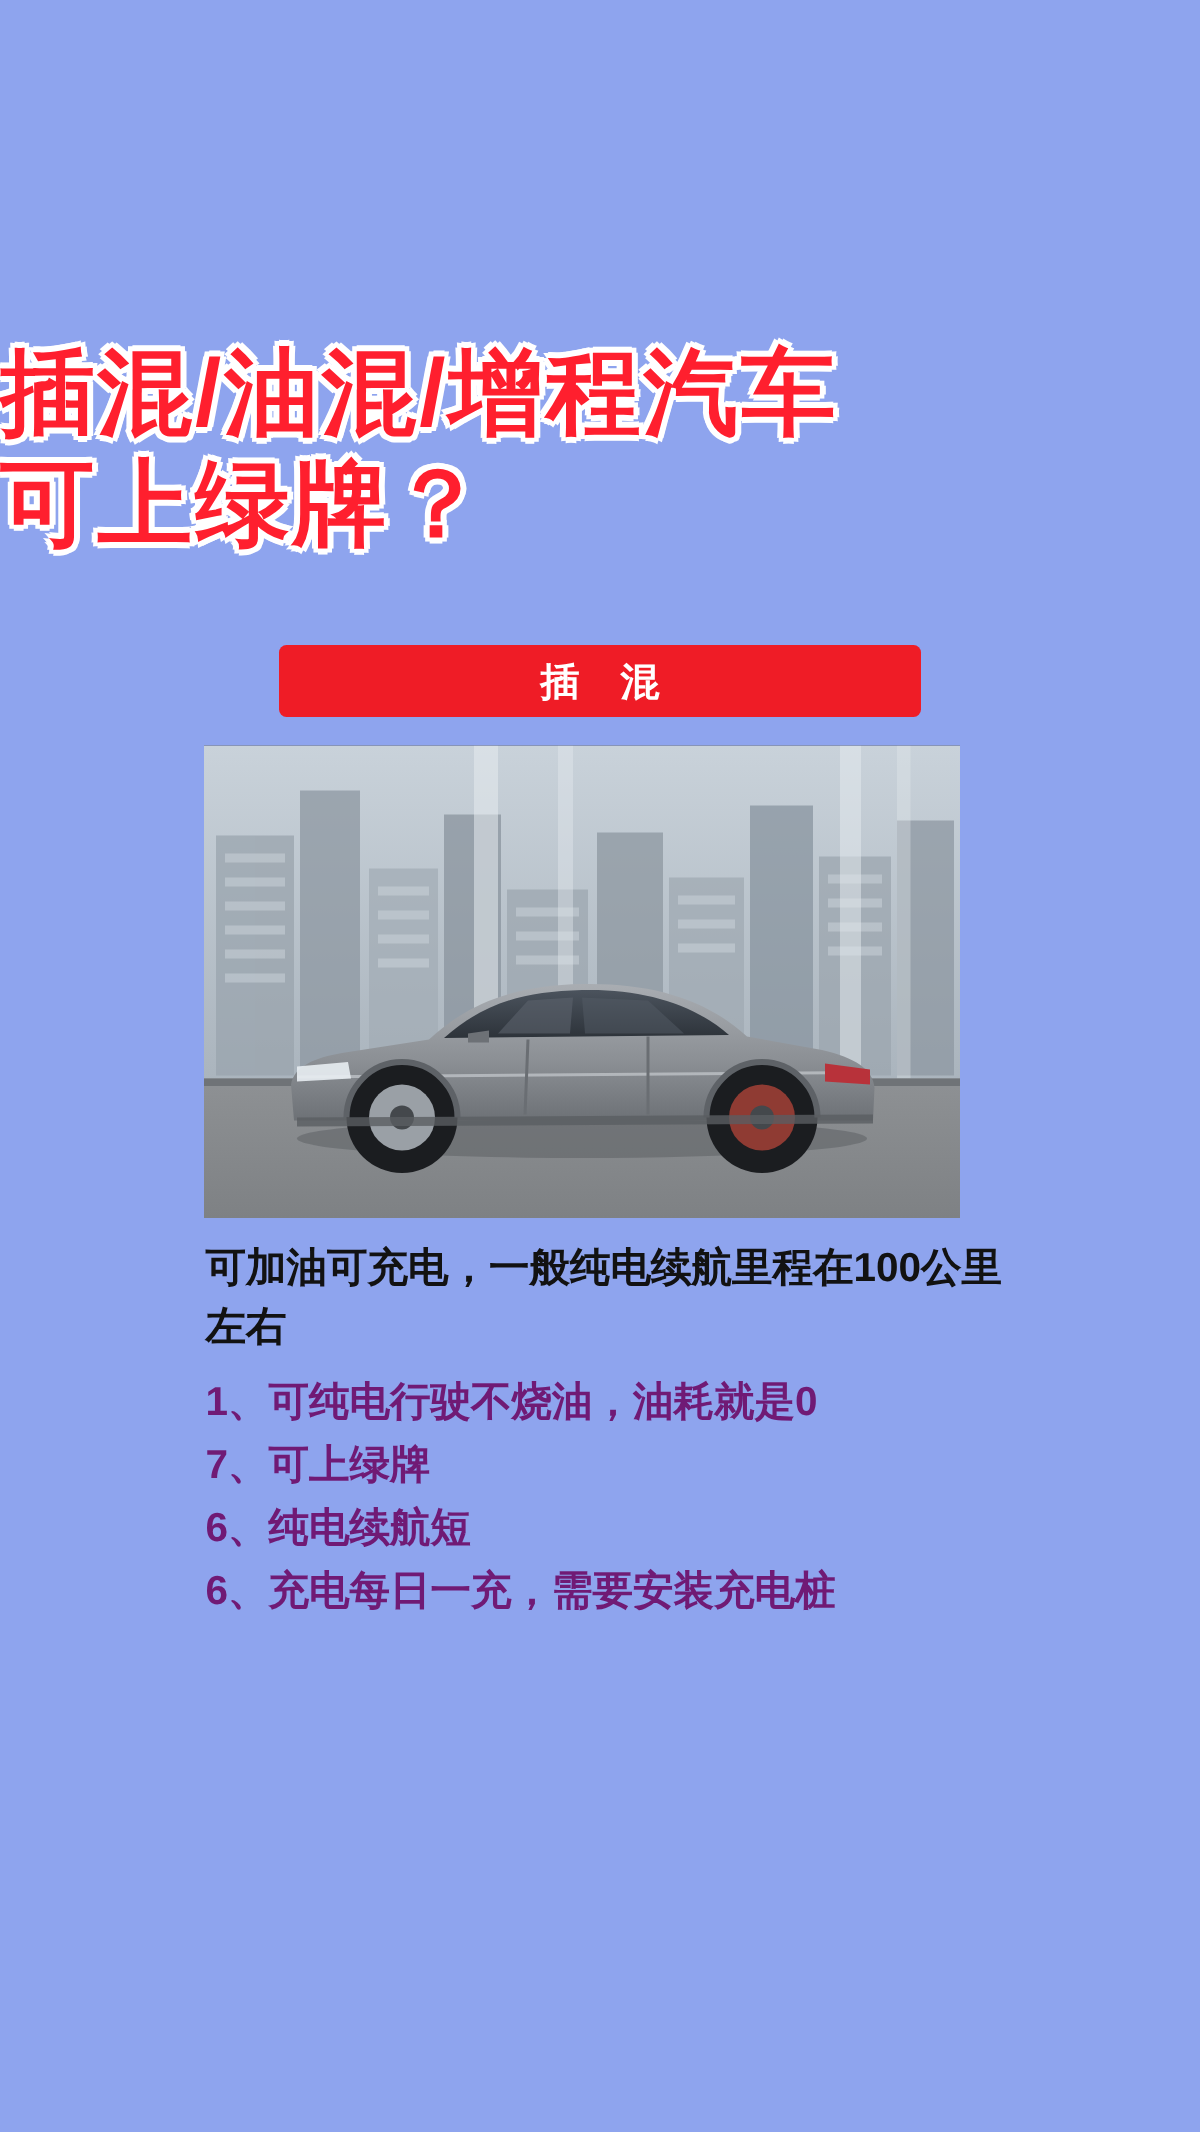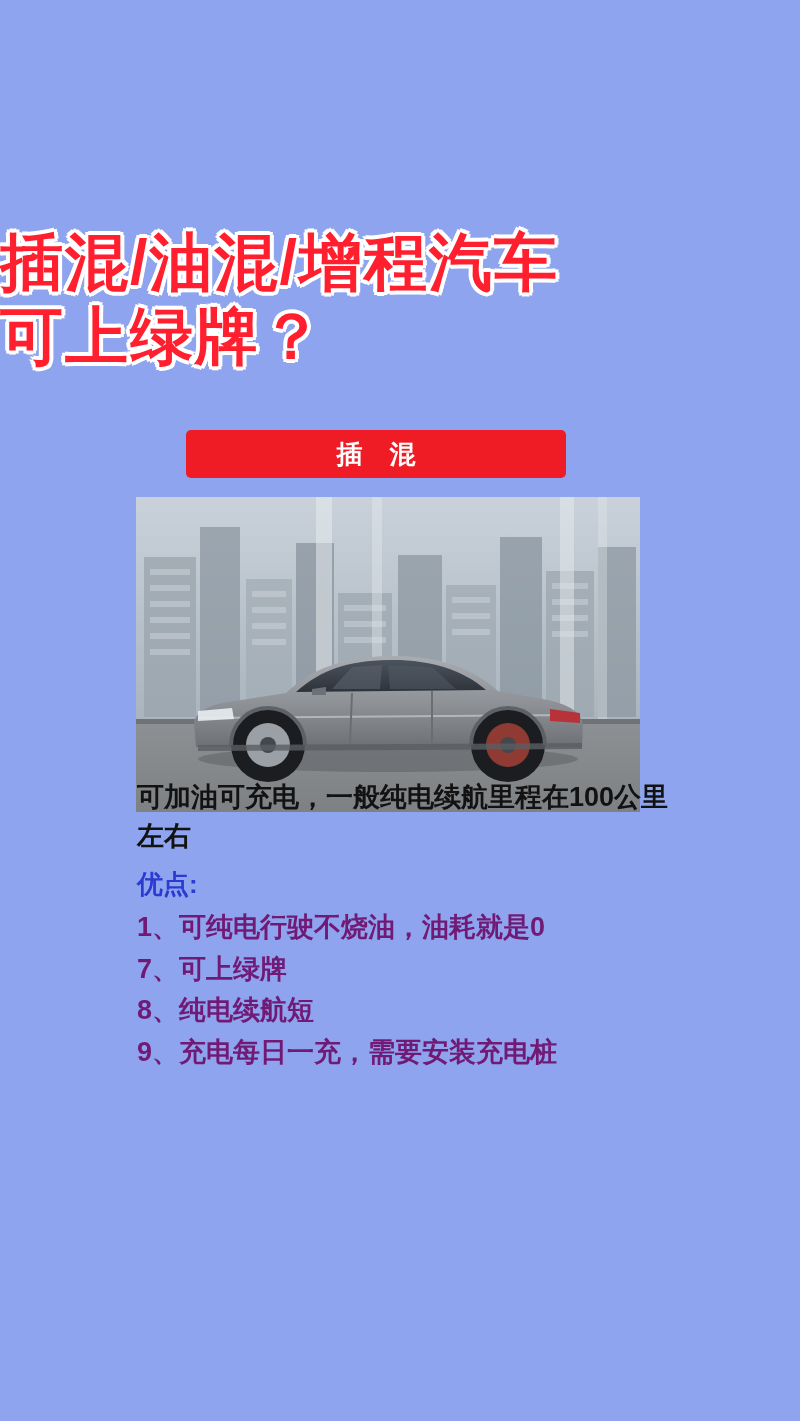--- a/index.html
+++ b/index.html
@@ -47,21 +47,21 @@
        0   -4px 0 #ffffff,
        0    4px 0 #ffffff;
     white-space: nowrap;
   }
 
   
   .label-bar {
     position: absolute;
     left: 186px;
     top: 430px;
-    width: 380px;
+    width: 428px;
     height: 48px;
     background: #ef1c26;
     border-radius: 5px;
     display: flex;
     align-items: center;
     justify-content: center;
   }
   .label-bar-text {
     color: #ffffff;
     font-size: 26px;
@@ -79,21 +79,21 @@
     height: 315px;
     overflow: hidden;
     background: #6d7279;
   }
   .photo svg { display: block; }
 
   
   .body-text {
     position: absolute;
     left: 137px;
-    top: 778px;
+    top: 826px;
     width: 540px;
   }
   .lead {
     font-size: 27px;
     font-weight: bold;
     color: #121212;
     line-height: 1.45;
     margin: 0 0 10px 0;
   }
   .section-head {
@@ -222,21 +222,20 @@
       <path d="M95 248 A37 37 0 0 1 169 248" stroke="#5e6267" stroke-width="4" fill="none"></path>
       <path d="M335 248 A37 37 0 0 1 409 248" stroke="#5e6267" stroke-width="4" fill="none"></path>
 
       <path d="M62 248 L446 246 L446 252 L62 254 Z" fill="#5a5e62" opacity="0.8"></path>
     </svg>
   </div>
 
   <div class="body-text">
     <p class="lead">可加油可充电，一般纯电续航里程在100公里左右</p>
 
-    <p class="section-head">优点:</p>
     <p class="bullet">1、可纯电行驶不烧油，油耗就是0</p>
     <p class="bullet">7、可上绿牌</p>
 
-    <p class="bullet">8、纯电续航短</p>
-    <p class="bullet">9、充电每日一充，需要安装充电桩</p>
+    <p class="bullet">6、纯电续航短</p>
+    <p class="bullet">6、充电每日一充，需要安装充电桩</p>
   </div>
 
 </div>
 
 </body></html>

